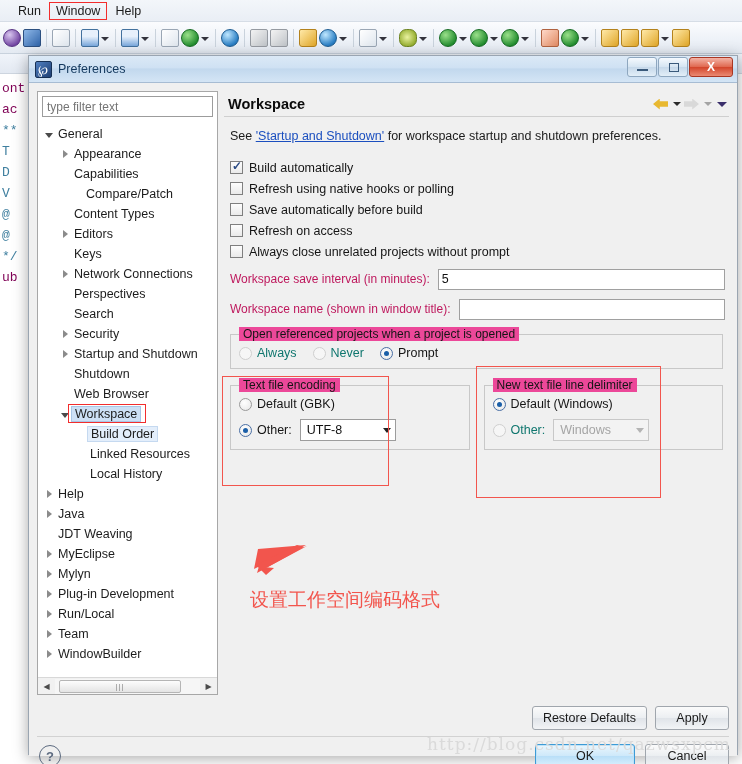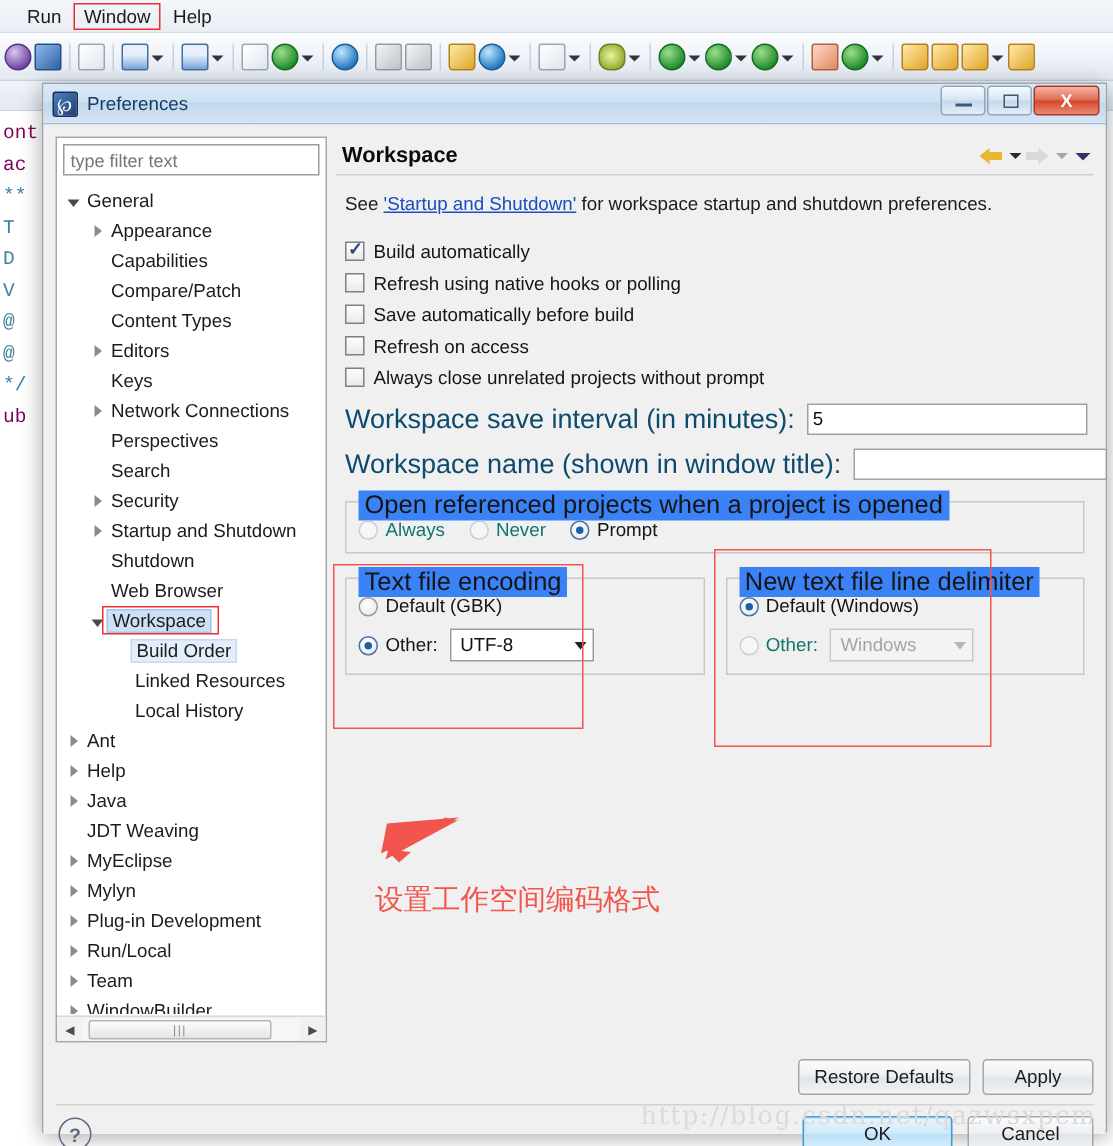--- a/index.html
+++ b/index.html
@@ -230,34 +230,34 @@
     background: linear-gradient(to bottom,#fdfdfd,#eaeaea);
     position: relative;
   }
   .cbox.checked::after {
     content: "\2713"; position: absolute; left: 1px; top: -3px;
     font-size: 12px; color: #2a4a84; font-weight: bold;
   }
   .cb-label { font-size: 12.5px; color: #151515; }
 
   .field-row { display: flex; align-items: center; height: 26px; margin: 4px 0 0 2px; }
-  .field-label { font-size: 18px; color: #0c4a6e; white-space: nowrap; }
+  .field-label { font-size: 12px; color: #be185d; white-space: nowrap; }
   .field-input {
     height: 21px; border: 1px solid #a0a0a0; background: #fff;
     font-size: 12.5px; color: #111; padding: 0 3px; line-height: 19px;
     font-family: "Liberation Sans", sans-serif;
   }
 
   .group {
     position: relative; border: 1px solid #c8c8c8;
     margin: 12px 2px 0 2px; padding: 11px 8px 8px 8px;
   }
   .group > .legend {
-    position: absolute; top: -8px; left: 8px; background: #3b82f6;
-    padding: 0 4px; font-size: 17px; color: #151515;
+    position: absolute; top: -8px; left: 8px; background: #ec4899;
+    padding: 0 4px; font-size: 12px; color: #151515;
   }
   .radio-line { display: flex; align-items: center; gap: 16px; }
   .radio { display: flex; align-items: center; gap: 5px; font-size: 12.5px; color: #151515; }
   .rdot {
     width: 13px; height: 13px; border-radius: 50%;
     border: 1px solid #9a9a9a;
     background: radial-gradient(circle at 40% 35%, #ffffff, #e6e6e6);
     position: relative; flex: none;
   }
   .rdot.on { border-color: #4a6fa5; }
@@ -430,21 +430,21 @@
             <span class="tlabel">General</span>
           </div>
           <div class="tnode" style="padding-left: 20px;">
             <span class="tw collapsed"><i></i></span>
             <span class="tlabel">Appearance</span>
           </div>
           <div class="tnode" style="padding-left: 20px;">
             <span class="tw none"></span>
             <span class="tlabel">Capabilities</span>
           </div>
-          <div class="tnode" style="padding-left: 20px;">
+          <div class="tnode" style="padding-left: 32px;">
             <span class="tw none"></span>
             <span class="tlabel">Compare/Patch</span>
           </div>
           <div class="tnode" style="padding-left: 20px;">
             <span class="tw none"></span>
             <span class="tlabel">Content Types</span>
           </div>
           <div class="tnode" style="padding-left: 20px;">
             <span class="tw collapsed"><i></i></span>
             <span class="tlabel">Editors</span>
@@ -490,24 +490,20 @@
             <span class="tw none"></span>
             <span class="tlabel">Build Order</span>
           </div>
           <div class="tnode" style="padding-left: 36px;">
             <span class="tw none"></span>
             <span class="tlabel">Linked Resources</span>
           </div>
           <div class="tnode" style="padding-left: 36px;">
             <span class="tw none"></span>
             <span class="tlabel">Local History</span>
-          </div>
-          <div class="tnode" style="padding-left: 4px;">
-            <span class="tw collapsed"><i></i></span>
-            <span class="tlabel">Ant</span>
           </div>
           <div class="tnode" style="padding-left: 4px;">
             <span class="tw collapsed"><i></i></span>
             <span class="tlabel">Help</span>
           </div>
           <div class="tnode" style="padding-left: 4px;">
             <span class="tw collapsed"><i></i></span>
             <span class="tlabel">Java</span>
           </div>
           <div class="tnode" style="padding-left: 4px;">

